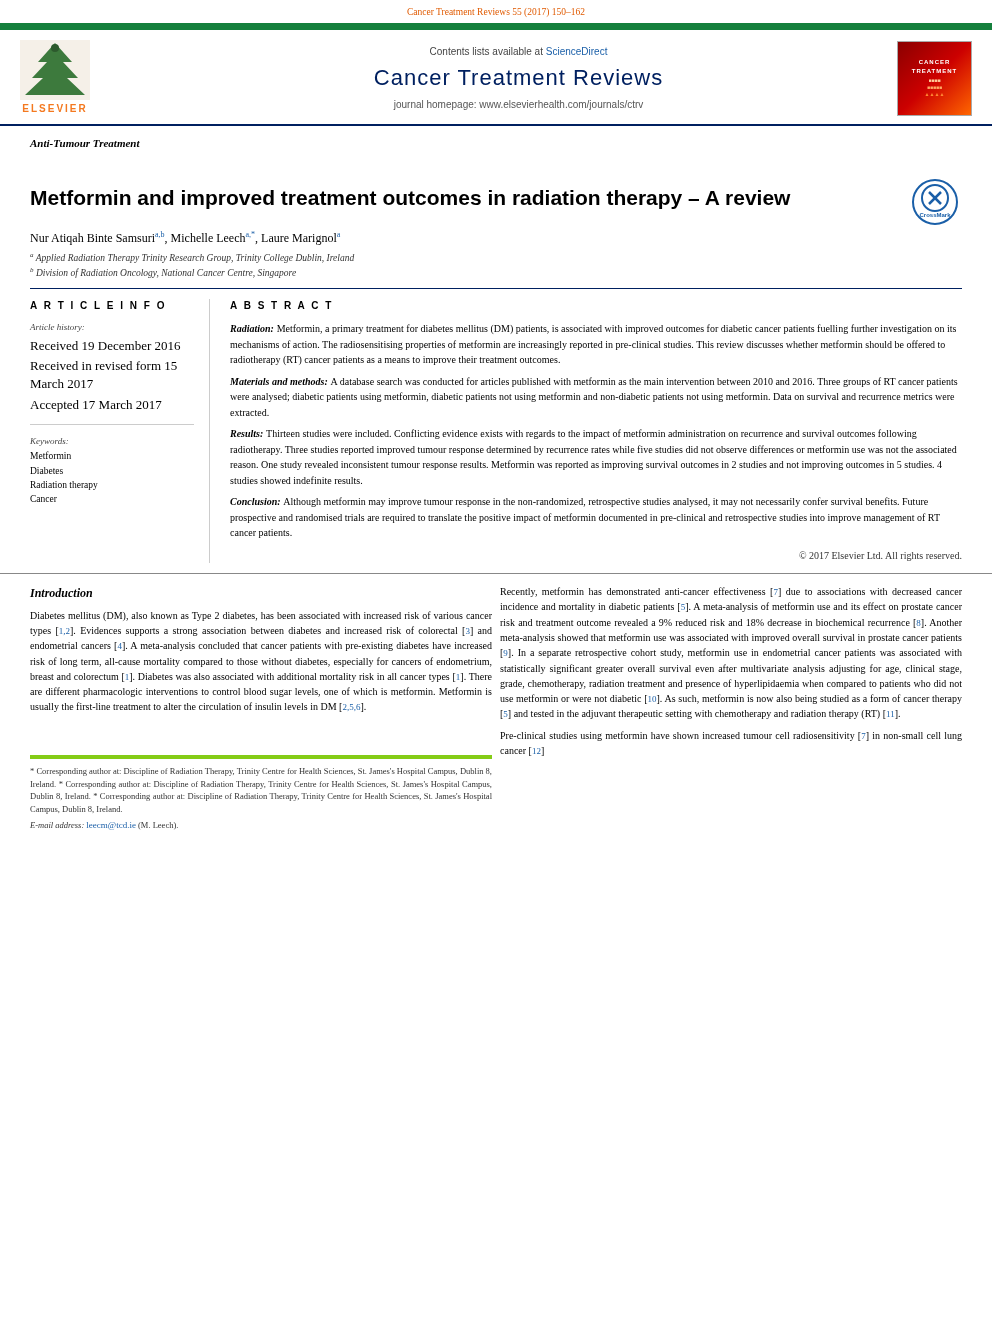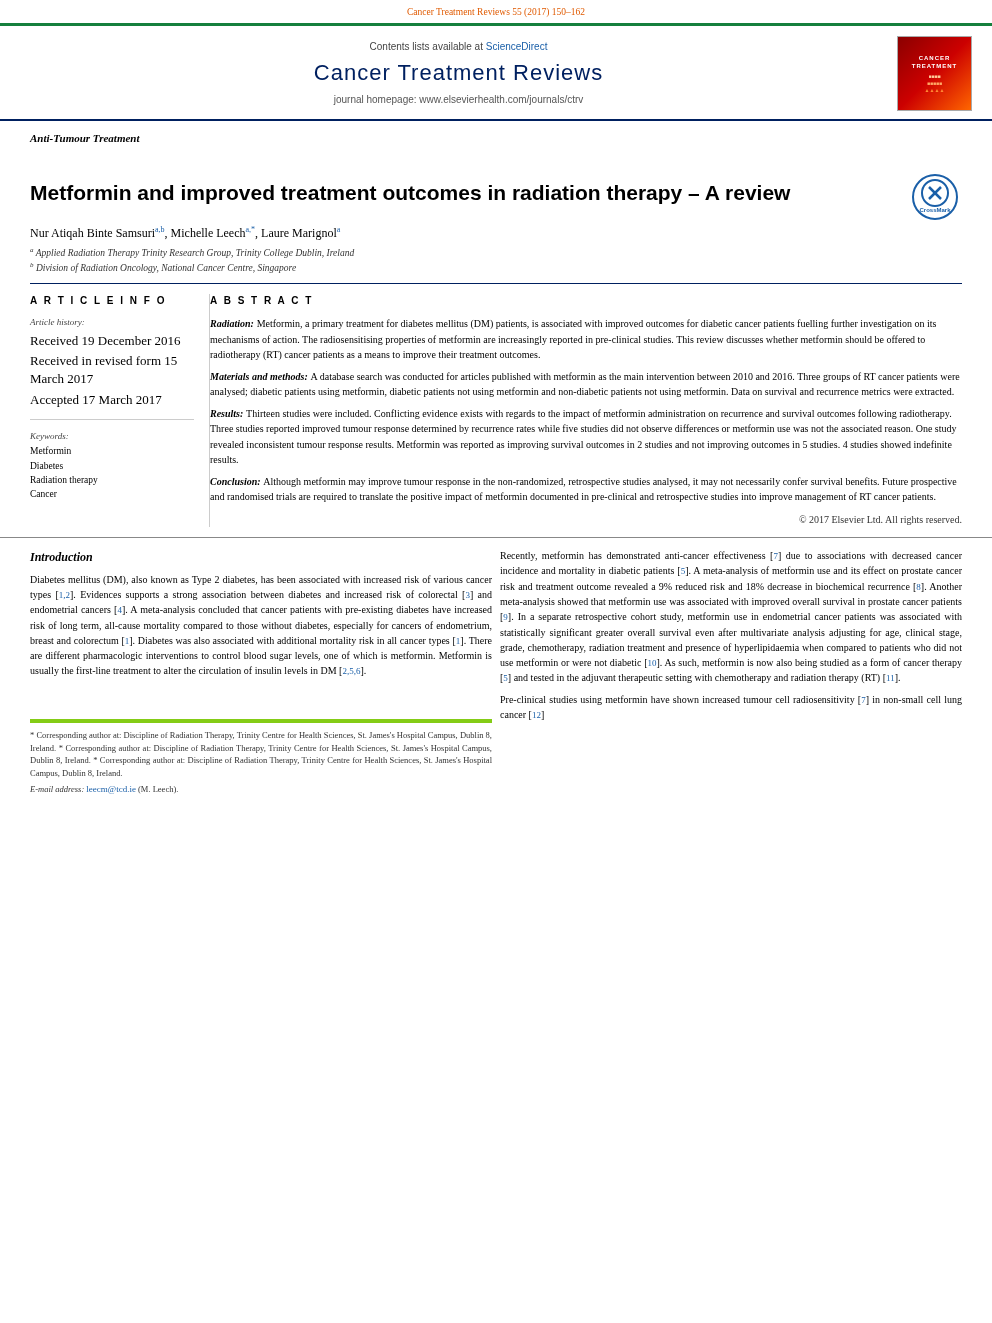--- a/index.html
+++ b/index.html
@@ -16,21 +16,21 @@
       background: #fff;
       padding: 0;
       position: relative;
     }
     
     .journal-top-bar {
       text-align: center;
       padding: 6px 0 4px 0;
       font-size: 9.5px;
       color: #e05a00;
-      border-bottom: 3px solid #15803d;
+      border-bottom: 7px solid #15803d;
       background: #fff;
     }
     .journal-header {
       display: flex;
       align-items: center;
       justify-content: space-between;
       padding: 10px 20px 8px 20px;
       border-bottom: 2px solid #002060;
     }
     .journal-header-center {
@@ -154,20 +154,21 @@
       font-size: 7px;
     }
     .divider-line {
       border: none;
       border-top: 1px solid #002060;
       margin: 8px 0;
     }
     
     .two-col {
       display: flex;
+      gap: 20px;
       margin-top: 10px;
     }
     .col-left {
       width: 180px;
       flex-shrink: 0;
       border-right: 1px solid #ccc;
       padding-right: 15px;
     }
     .col-right {
       flex: 1;
@@ -276,20 +277,32 @@
 <body>
 
 <div class="page">
 
   <div class="journal-top-bar">
     <span>Cancer Treatment Reviews 55 (2017) 150–162</span>
   </div>
 
   <div class="journal-header">
 
+    <div class="elsevier-logo-box">
+      <div class="elsevier-logo">
+        <svg width="70" height="60" viewBox="0 0 70 60">
+          <rect x="0" y="0" width="70" height="60" fill="#f5f0e8"></rect>
+
+          <polygon points="35,3 18,22 27,22 12,38 23,38 5,55 65,55 47,38 58,38 43,22 52,22" fill="#3d7a3d"></polygon>
+
+          <circle cx="35" cy="8" r="4" fill="#2d5a2d"></circle>
+        </svg>
+        <div class="elsevier-text">ELSEVIER</div>
+      </div>
+    </div>
 
     <div class="journal-header-center">
       <div class="contents-line">
         <span>Contents lists available at</span>
         <a href="#">ScienceDirect</a>
       </div>
       <div class="journal-title">Cancer Treatment Reviews</div>
       <div class="journal-subtitle">journal homepage: www.elsevierhealth.com/journals/ctrv</div>
     </div>
 

